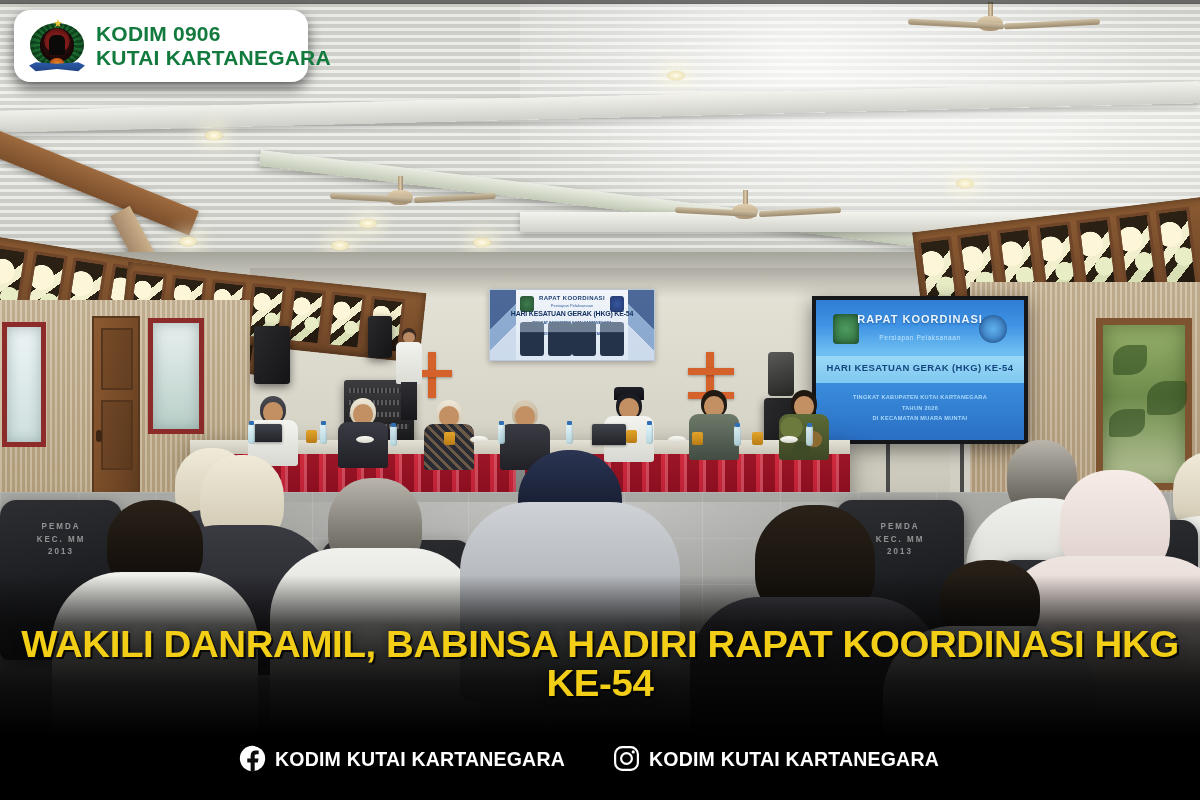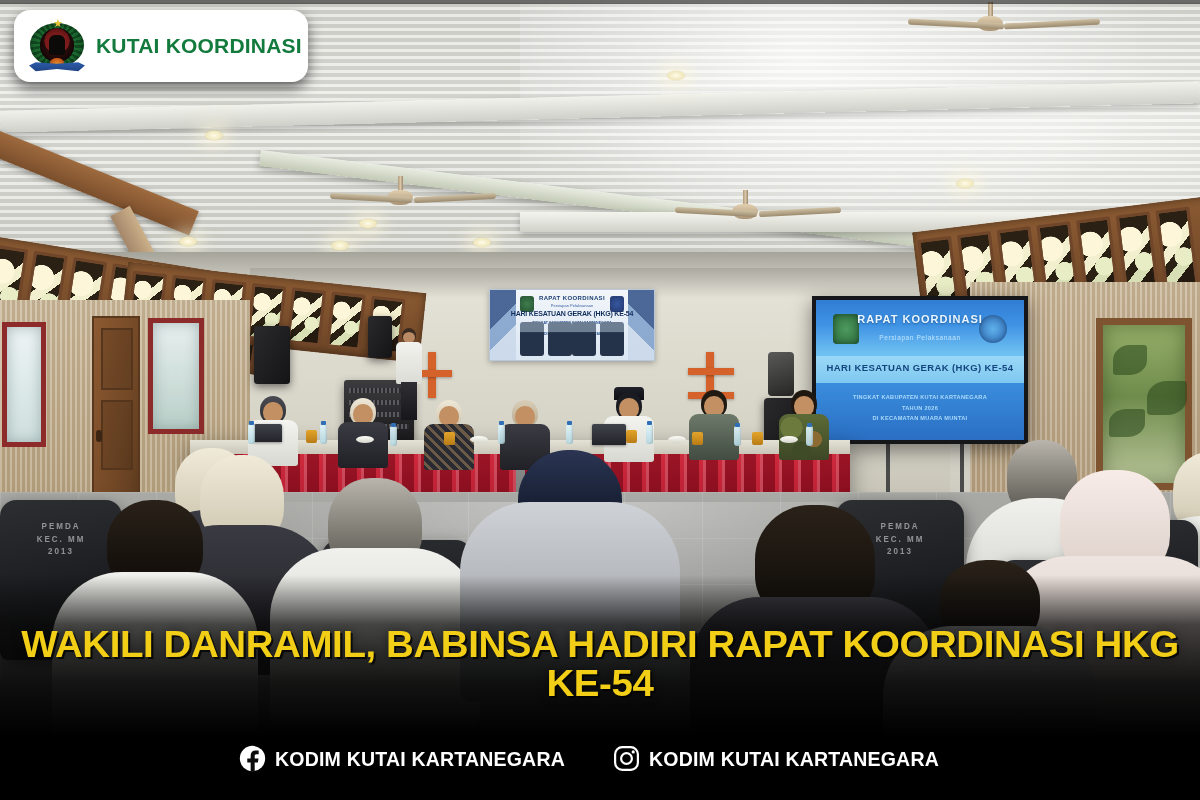--- a/index.html
+++ b/index.html
@@ -726,21 +726,22 @@
   <div class="logo-pill">
     <div class="kodim-badge">
       <div class="wreath"></div>
       <div class="shield"></div>
       <div class="fig"></div>
       <div class="star">★</div>
       <div class="flame"></div>
       <div class="ribbon"></div>
     </div>
     <div class="logo-text">
-      <span class="l2">KUTAI KOORDINASI</span>
+      <span class="l1">KODIM 0906</span>
+      <span class="l2">KUTAI KARTANEGARA</span>
     </div>
   </div>
 
   <div class="caption-fade"></div>
 
   <div class="caption-title">WAKILI DANRAMIL, BABINSA HADIRI RAPAT KOORDINASI HKG KE-54</div>
 
   <div class="social-row">
 
     <div class="social">

